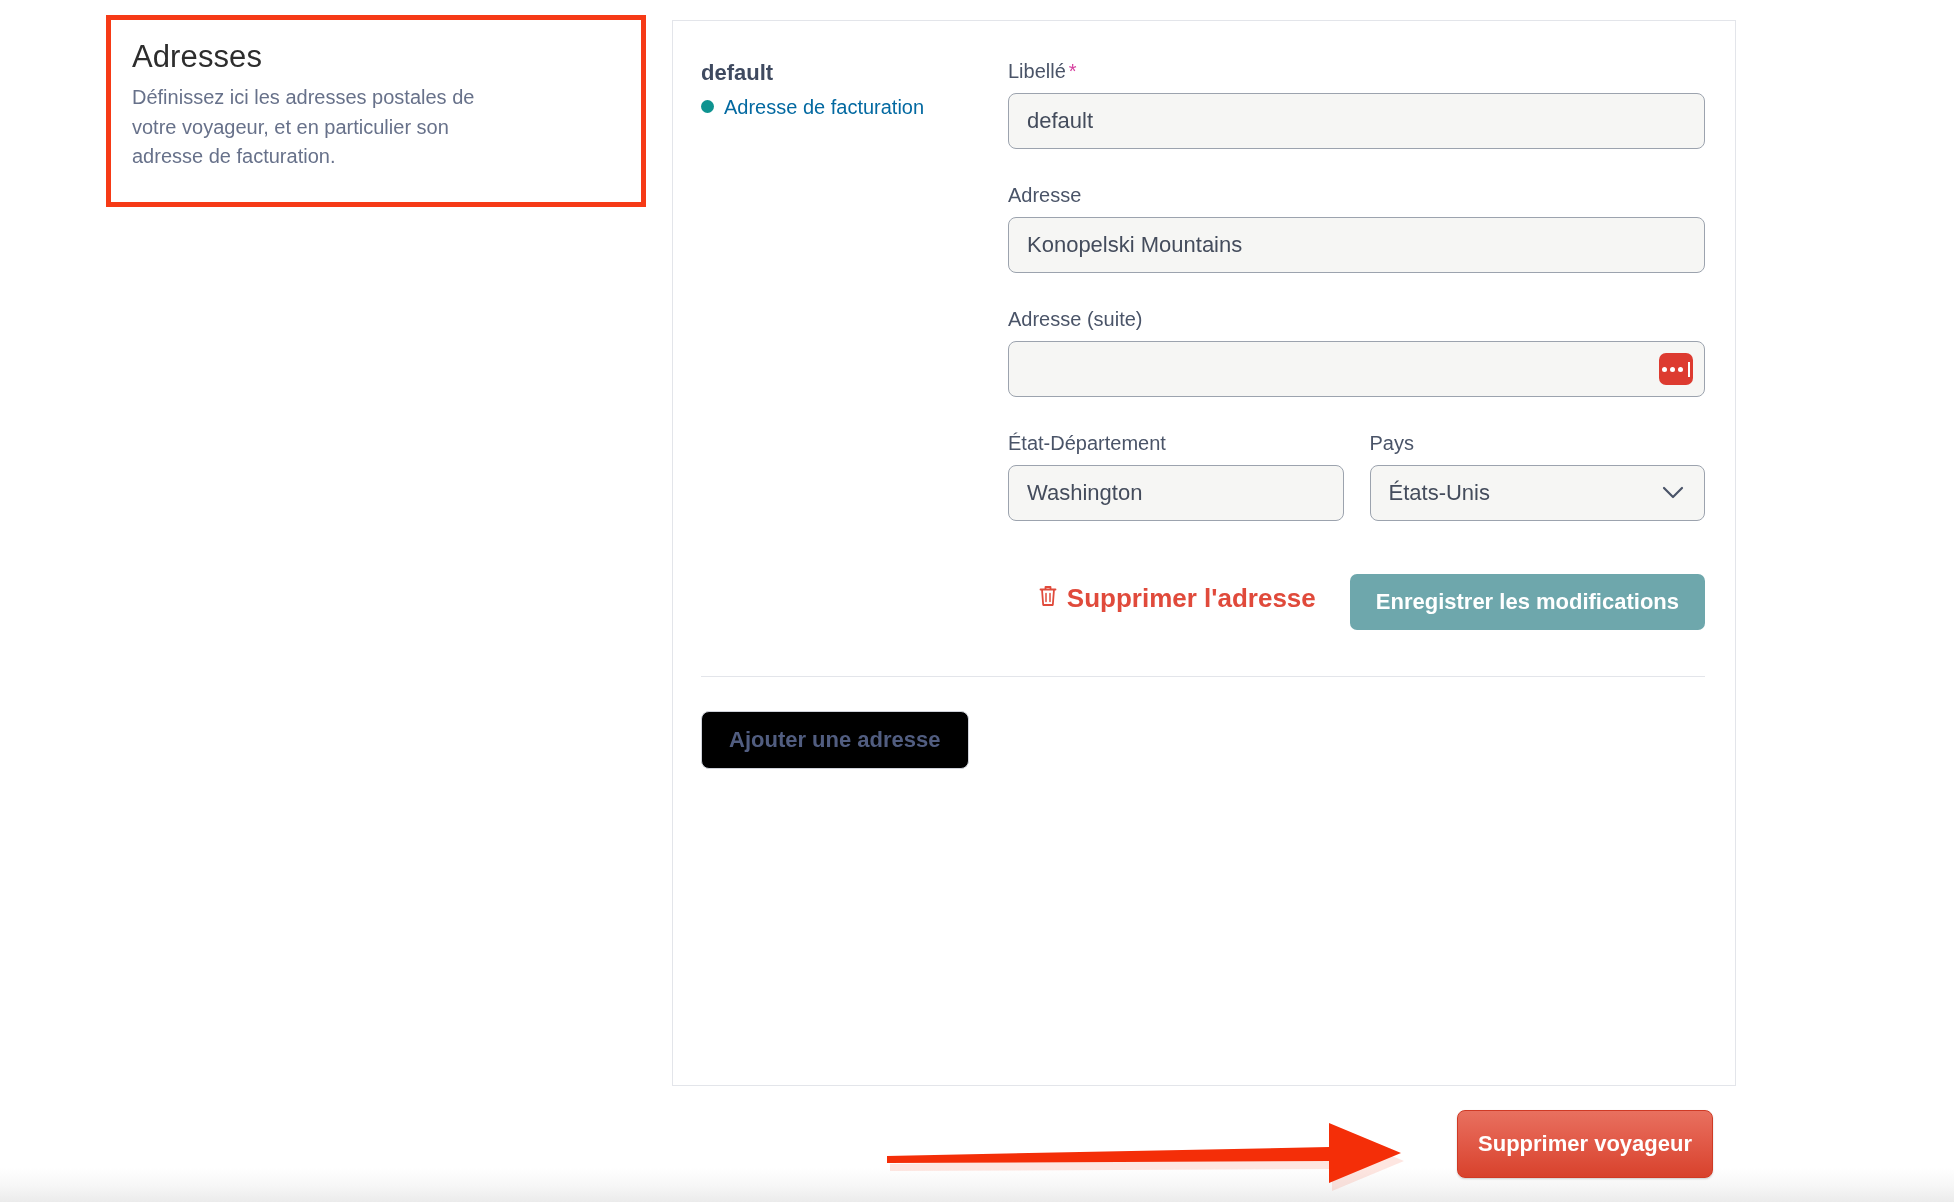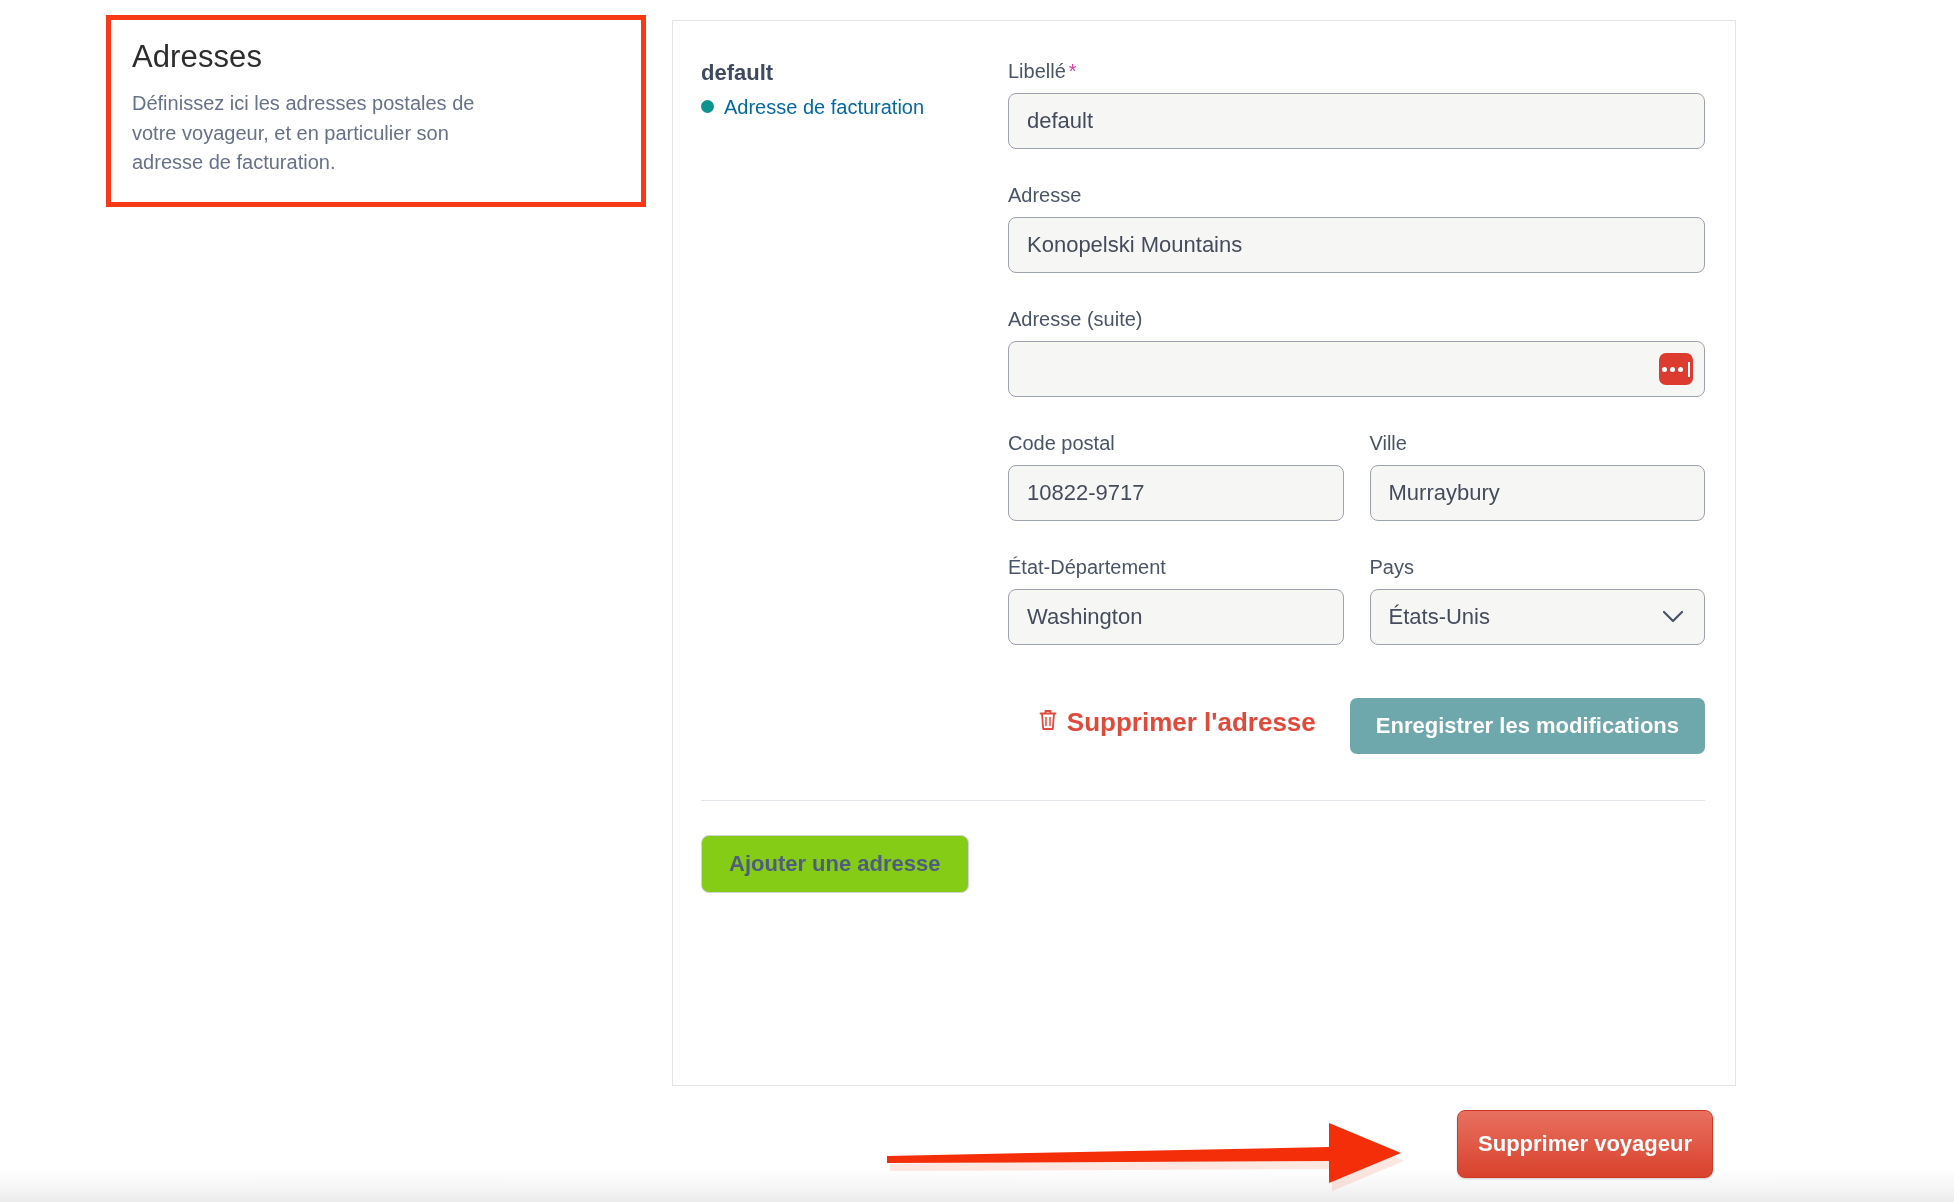--- a/index.html
+++ b/index.html
@@ -33,21 +33,21 @@
     left: 108px;
     top: 16px;
     width: 420px;
     padding: 22px 24px 24px 24px;
     box-sizing: border-box;
   }
   .section-title {
     font-size: 31px;
     color: #2d2d2d;
     font-weight: 400;
-    margin: 0 0 14px 0;
+    margin: 0 0 8px 0;
     line-height: 1.2;
     letter-spacing: .1px;
   }
   .section-desc {
     font-size: 20px;
     line-height: 1.47;
     color: #67718a;
     margin: 0;
   }
 
@@ -246,21 +246,21 @@
   }
 
   .divider {
     height: 1px;
     background: #e3e5ea;
     margin: 46px 30px 0 28px;
   }
 
   .btn-add {
     margin: 34px 0 0 28px;
-    background: #84cc16;
+    background: #000000;
     border: 1px solid #cfd3da;
     border-radius: 8px;
     color: #515d80;
     font-size: 22px;
     font-weight: bold;
     font-family: "Liberation Sans", sans-serif;
     padding: 17px 27px;
     cursor: pointer;
     line-height: 1;
   }
@@ -337,30 +337,20 @@
           <input class="ctl" type="text" value="" style="">
           <span class="dots-badge">
             <i></i>
             <i></i>
             <i></i>
             <span class="caret"></span>
           </span>
         </div>
       </div>
 
-      <div class="row2">
-        <div class="field">
-          <label class="field-label">Code postal</label>
-          <input class="ctl" type="text" value="10822-9717" style="">
-        </div>
-        <div class="field">
-          <label class="field-label">Ville</label>
-          <input class="ctl" type="text" value="Murraybury" style="">
-        </div>
-      </div>
 
       <div class="row2">
         <div class="field">
           <label class="field-label">État-Département</label>
           <input class="ctl" type="text" value="Washington" style="">
         </div>
         <div class="field">
           <label class="field-label">Pays</label>
           <div class="ctl select-ctl">
             <span>États-Unis</span>

